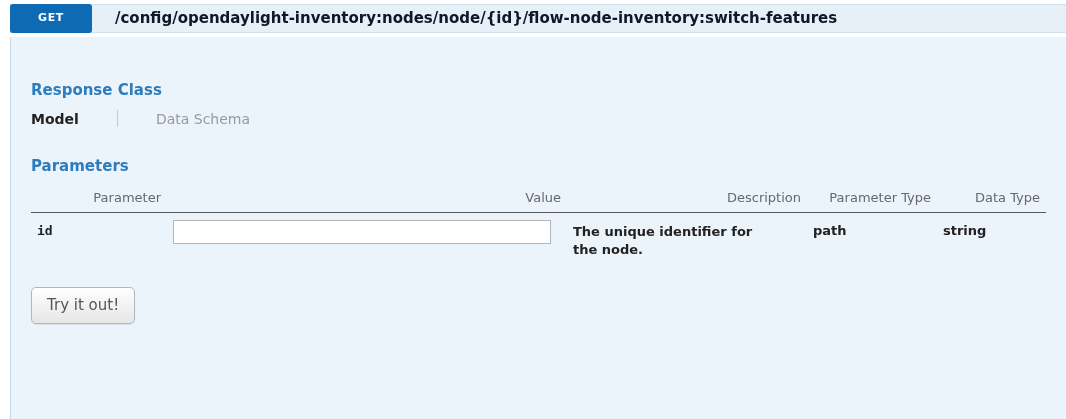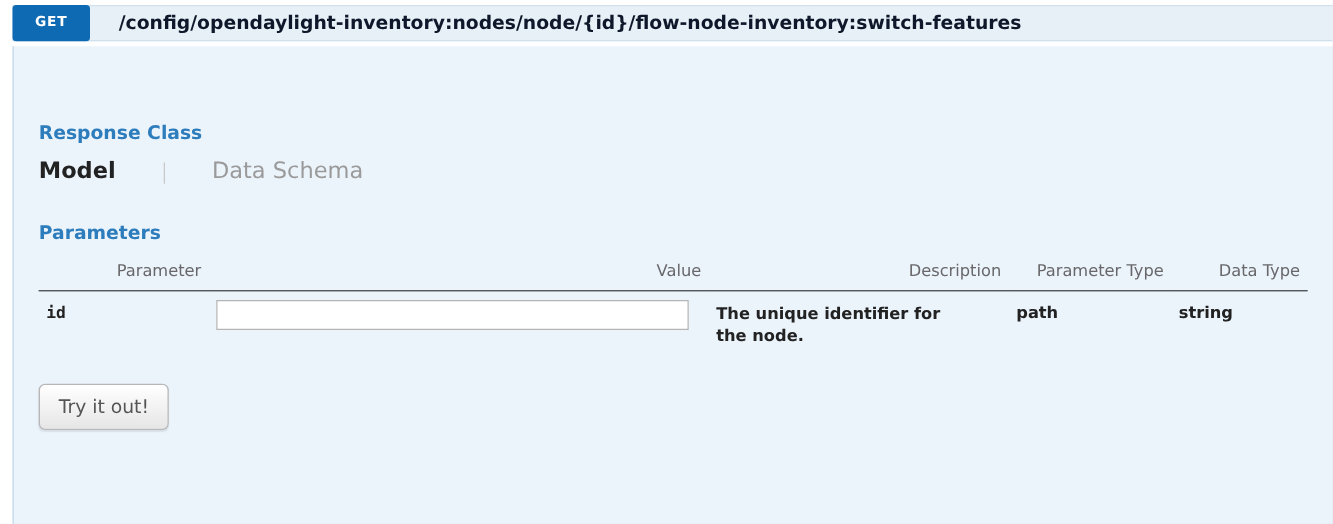--- a/index.html
+++ b/index.html
@@ -17,21 +17,21 @@
   }
   
   .op-heading {
     height: 29px;
     background: #e7f0f7;
     border: 1px solid #cfe0ef;
     display: flex;
     align-items: stretch;
   }
   .http-method {
-    width: 62px;
+    width: 82px;
     background: #0f6ab4;
     color: #ffffff;
     font-size: 11px;
     font-weight: 700;
     letter-spacing: 0.6px;
     text-align: center;
     line-height: 27px;
     border-radius: 3px;
     margin: -1px 0 -1px -1px;
     cursor: pointer;
@@ -53,26 +53,26 @@
     border-left: 1px solid #c3d9ec;
     border-right: 1px solid #c3d9ec;
     border-bottom: 1px solid #c3d9ec;
     padding: 0 20px;
   }
   .section-title {
     color: #2d7dbd;
     font-size: 15px;
     font-weight: 700;
   }
-  .response-class-title { margin-top: 60px; }
+  .response-class-title { margin-top: 44px; }
   .model-tabs {
     margin-top: 11px;
     display: flex;
     align-items: flex-end;
-    font-size: 18px;
+    font-size: 14px;
     gap: 28px;
   }
   .tab-model {
     font-weight: 700;
     color: #222;
     cursor: pointer;
   }
   .tab-divider {
     width: 1px;
     height: 17px;

